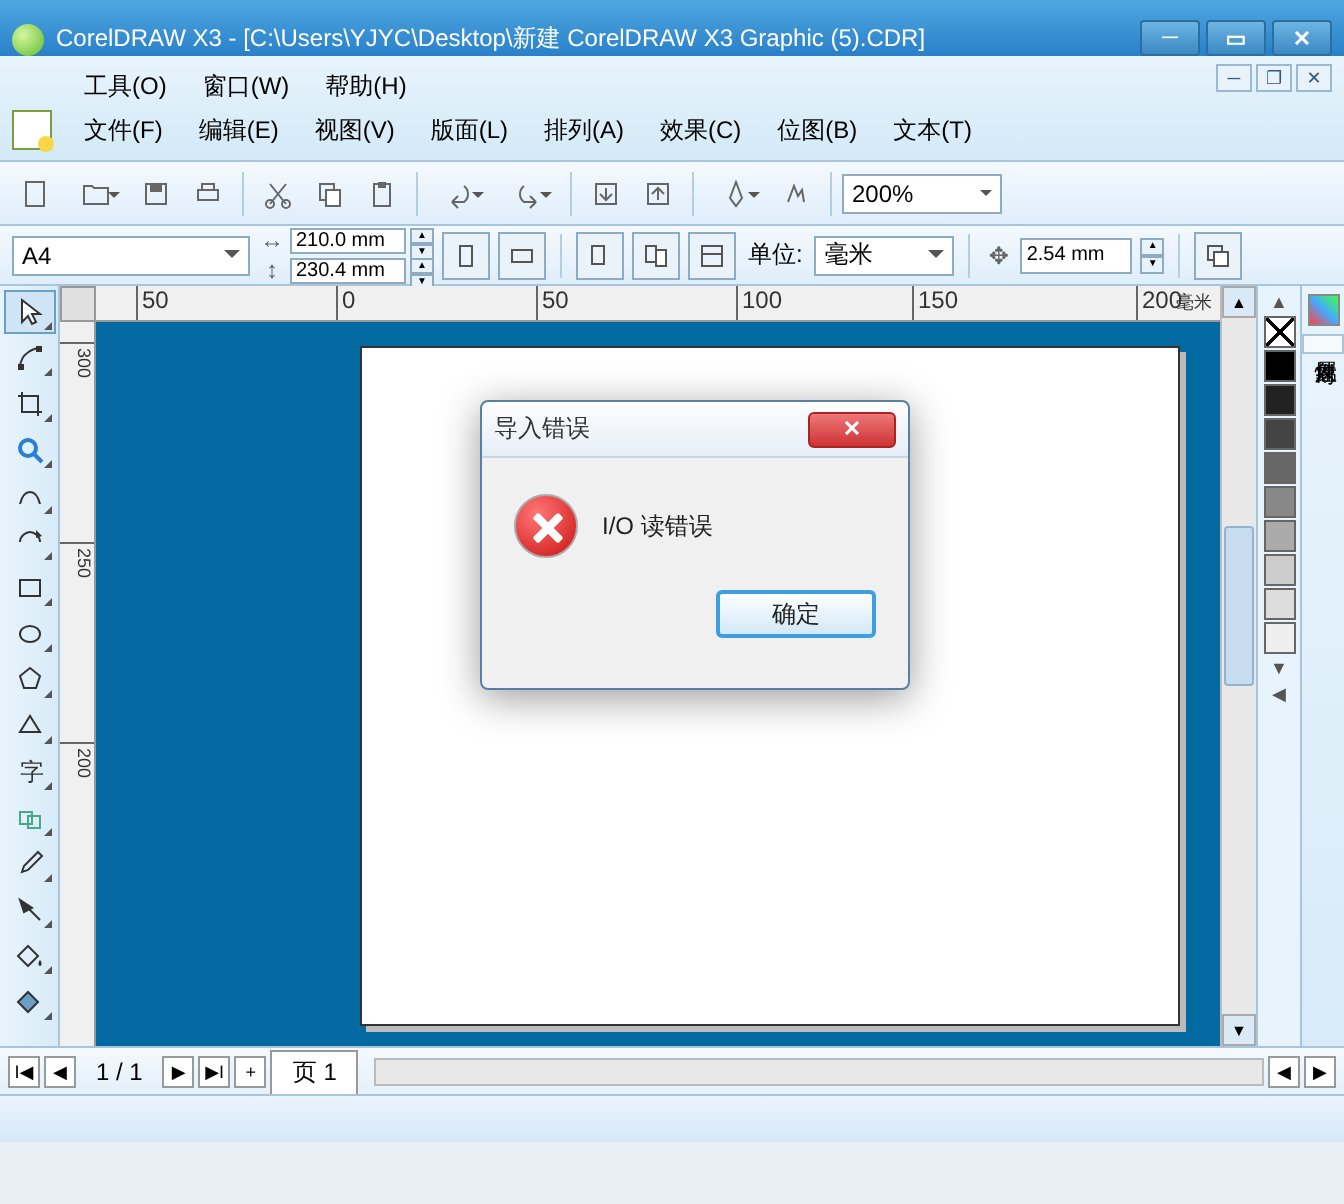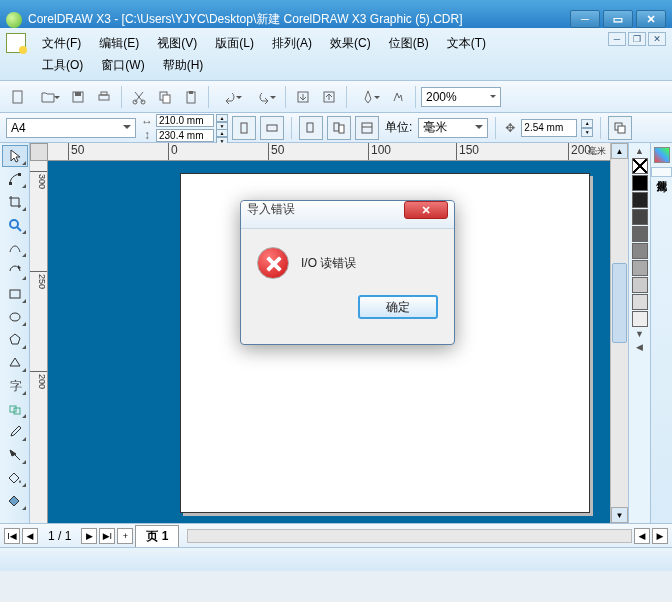--- a/index.html
+++ b/index.html
@@ -51,30 +51,30 @@
 .palette{width:22px;background:#e8f4fc;border-left:1px solid #a8c5dd;display:flex;flex-direction:column;align-items:center;padding:2px 0;gap:1px}
 .swatch{width:16px;height:16px;border:1px solid #666}
 .swatch.none{background:#fff;position:relative}
 .swatch.none::after{content:"";position:absolute;inset:0;background:linear-gradient(45deg,transparent 45%,#000 45%,#000 55%,transparent 55%),linear-gradient(-45deg,transparent 45%,#000 45%,#000 55%,transparent 55%)}
 .pal-arrow{width:16px;height:12px;display:flex;align-items:center;justify-content:center;color:#555;font-size:9px}
 .docker{width:22px;background:linear-gradient(#e8f4fc,#d8ebf8);border-left:1px solid #a8c5dd;display:flex;flex-direction:column;align-items:center;padding:4px 0;gap:4px}
 .docker-tab{writing-mode:vertical-rl;font-size:11px;padding:4px 2px;background:#f5fafd;border:1px solid #a8c5dd}
 .docker-icon{width:16px;height:16px;border:1px solid #888;background:#fff}
 .pagebar{height:24px;background:linear-gradient(#f4f9fd,#e4f0fa);border-top:1px solid #a8c5dd;display:flex;align-items:center;padding:0 4px;gap:2px;font-size:11px}
 .pagebar .navbtn{width:16px;height:16px;border:1px solid #999;background:#fff;display:flex;align-items:center;justify-content:center;font-size:9px}
-.pagebar .tab{padding:2px 10px;background:#fff;border:1px solid #999;border-bottom:none;font-weight:bold}
+.pagebar .tab{padding:2px 10px;background:#fff;border:1px solid #999;border-bottom:none;font-weight:normal}
 .pagebar .track{flex:1;height:14px;background:#e8e8e8;border:1px solid #bbb;margin-left:6px}
 .scrollbar-v{width:18px;background:#e8e8e8;border-left:1px solid #bbb;display:flex;flex-direction:column}
 .scrollbar-v .arrow{height:16px;background:#d9e9f6;border:1px solid #aaa;display:flex;align-items:center;justify-content:center;font-size:8px}
 .scrollbar-v .track{flex:1;position:relative}
 .scrollbar-v .thumb{position:absolute;left:1px;right:1px;top:30%;height:80px;background:#c7ddef;border:1px solid #8fb5d3;border-radius:2px}
 .statusbar{height:24px;background:linear-gradient(#eaf4fc,#d5e8f7);border-top:1px solid #a8c5dd;display:flex;align-items:center;padding:0 8px;color:#777;font-size:11px}
 .bottom-pad{height:32px;background:#e8f0f6}
 .dialog{position:absolute;top:200px;left:240px;width:215px;background:#f0f0f0;border:1px solid #5a7fa5;border-radius:4px;box-shadow:0 4px 20px rgba(0,0,0,0.4);z-index:100}
-.dialog-title{height:28px;background:linear-gradient(#fdfdfd,#e5eef7);border-bottom:1px solid #c8d5e2;border-radius:4px 4px 0 0;display:flex;padding:0 6px;justify-content:space-between}
+.dialog-title{height:28px;background:linear-gradient(#fdfdfd,#e5eef7);border-bottom:1px solid #c8d5e2;border-radius:4px 4px 0 0;display:flex;align-items:center;padding:0 6px;justify-content:space-between}
 .dialog-title span{font-size:12px;color:#333}
 .dialog-close{width:44px;height:18px;background:linear-gradient(#e77,#c33);border:1px solid #a22;border-radius:3px;color:#fff;display:flex;align-items:center;justify-content:center;font-size:11px;font-weight:bold}
 .dialog-body{padding:18px 16px 8px;display:flex;align-items:center;gap:12px}
 .err-icon{width:32px;height:32px;border-radius:50%;background:radial-gradient(circle at 35% 30%,#f77,#c11);position:relative;flex-shrink:0;border:1px solid #aaa}
 .err-icon::before,.err-icon::after{content:"";position:absolute;top:14px;left:7px;width:18px;height:4px;background:#fff;border-radius:1px}
 .err-icon::before{transform:rotate(45deg)}
 .err-icon::after{transform:rotate(-45deg)}
 .dialog-msg{font-size:12px;color:#222}
 .dialog-btns{padding:8px 16px 25px;display:flex;justify-content:flex-end}
 .dialog-btn{width:80px;height:24px;background:linear-gradient(#fdfeff,#d2e8f8);border:2px solid #3d9fe0;border-radius:3px;display:flex;align-items:center;justify-content:center;font-size:12px;color:#222}
@@ -88,36 +88,36 @@
   <div class="title">CorelDRAW X3 - [C:\Users\YJYC\Desktop\新建 CorelDRAW X3 Graphic (5).CDR]</div>
   <div class="winbtns">
     <div class="winbtn">─</div>
     <div class="winbtn">▭</div>
     <div class="winbtn close">✕</div>
   </div>
 </div>
 
 <div class="menubar">
   <div class="row">
+    <span style="width:26px"></span>
+    <span class="menu-item">工具(O)</span>
+    <span class="menu-item">窗口(W)</span>
+    <span class="menu-item">帮助(H)</span>
+  </div>
+  <div class="row">
     <div class="new-icon"></div>
     <span class="menu-item">文件(F)</span>
     <span class="menu-item">编辑(E)</span>
     <span class="menu-item">视图(V)</span>
     <span class="menu-item">版面(L)</span>
     <span class="menu-item">排列(A)</span>
     <span class="menu-item">效果(C)</span>
     <span class="menu-item">位图(B)</span>
     <span class="menu-item">文本(T)</span>
   </div>
-  <div class="row">
-    <span style="width:26px"></span>
-    <span class="menu-item">工具(O)</span>
-    <span class="menu-item">窗口(W)</span>
-    <span class="menu-item">帮助(H)</span>
-  </div>
   <div class="mdi-btns">
     <div class="mdi-btn">─</div>
     <div class="mdi-btn">❐</div>
     <div class="mdi-btn">✕</div>
   </div>
 </div>
 
 <div class="toolbar">
   <div class="tbtn">
       <svg viewBox="0 0 16 16">
@@ -196,21 +196,21 @@
         <path d="M4 12l3-8 2 5 2-3 1 6" fill="none" stroke="#666"></path>
       </svg>
     </div>
   <div class="tsep"></div>
   <div class="zoom-input">
       <span>200%</span>
     </div>
 </div>
 
 <div class="propbar">
-  <div class="combo" style="width:130px">
+  <div class="combo" style="width:119px">
       <span>A4</span>
     </div>
   <div class="spin-group">
     <div class="spin-row">
         <span class="spin-icon">↔</span>
         <div class="spin-input">210.0 mm</div>
         <div class="spin-btns">
           <div>▲</div>
           <div>▼</div>
         </div>

